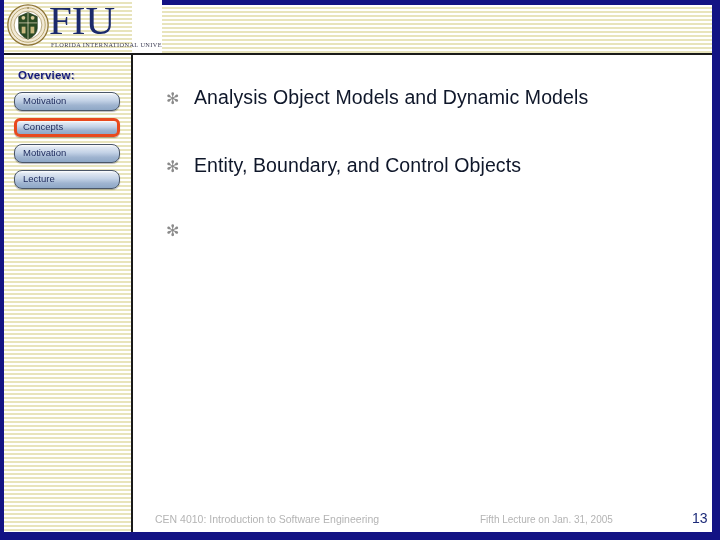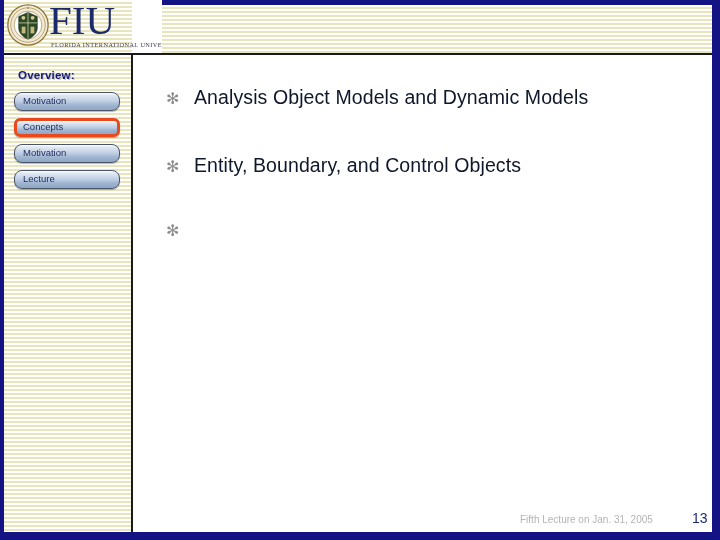--- a/index.html
+++ b/index.html
@@ -248,21 +248,20 @@
     white-space: nowrap;
     z-index: 30;
   }
   #footer-center {
     position: absolute;
     left: 480px; top: 514px;
     font-size: 10px;
     color: #b4b4b4;
     white-space: nowrap;
     z-index: 30;
-    margin-left: 40px;
   }
   #footer-page {
     position: absolute;
     left: 692px; top: 510px;
     font-size: 14px;
     color: #1c2a78;
     white-space: nowrap;
     z-index: 30;
   }
 </style>
@@ -338,20 +337,21 @@
       <span class="bullet-mark">✻</span>
       <span class="bullet-text">Entity, Boundary, and Control Objects</span>
     </div>
 
     <div class="bullet-row" id="bullet-2">
       <span class="bullet-mark">✻</span>
     </div>
 
   </div>
 
+  <div id="footer-left">CEN 4010: Introduction to Software Engineering</div>
   <div id="footer-center">Fifth Lecture on Jan. 31, 2005</div>
   <div id="footer-page">13</div>
 
   <div class="edge-left"></div>
   <div class="edge-right"></div>
   <div class="edge-bottom"></div>
 
 </div>
 
 </body></html>

